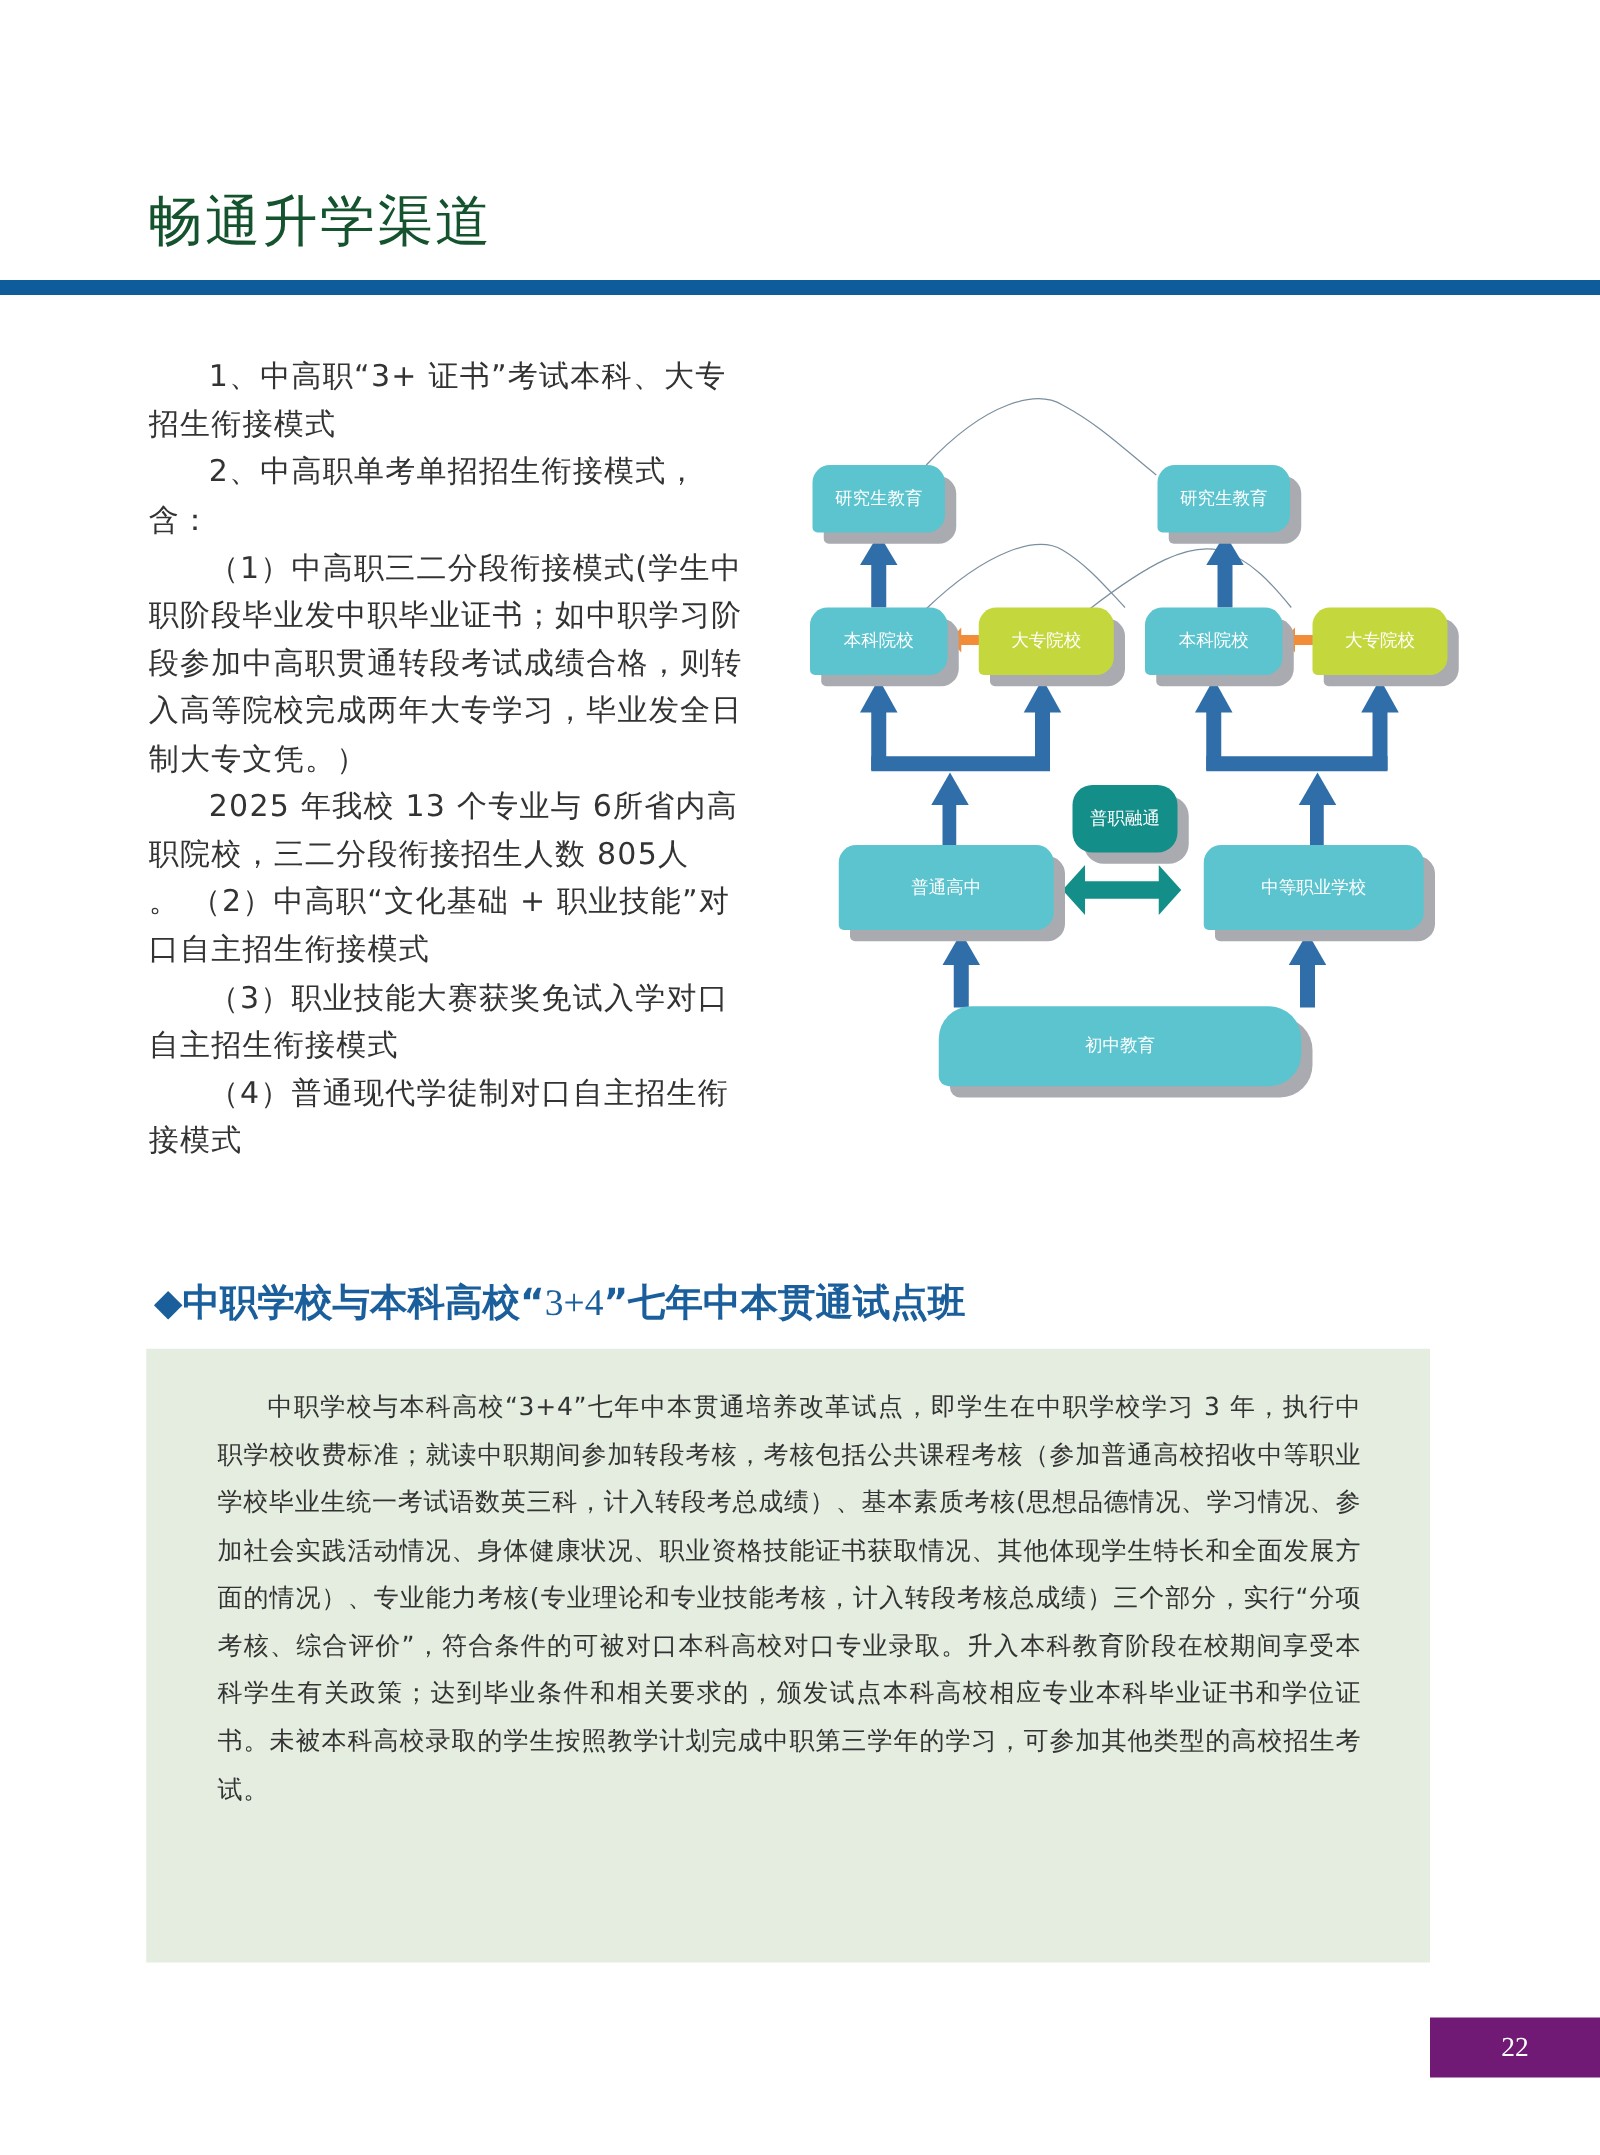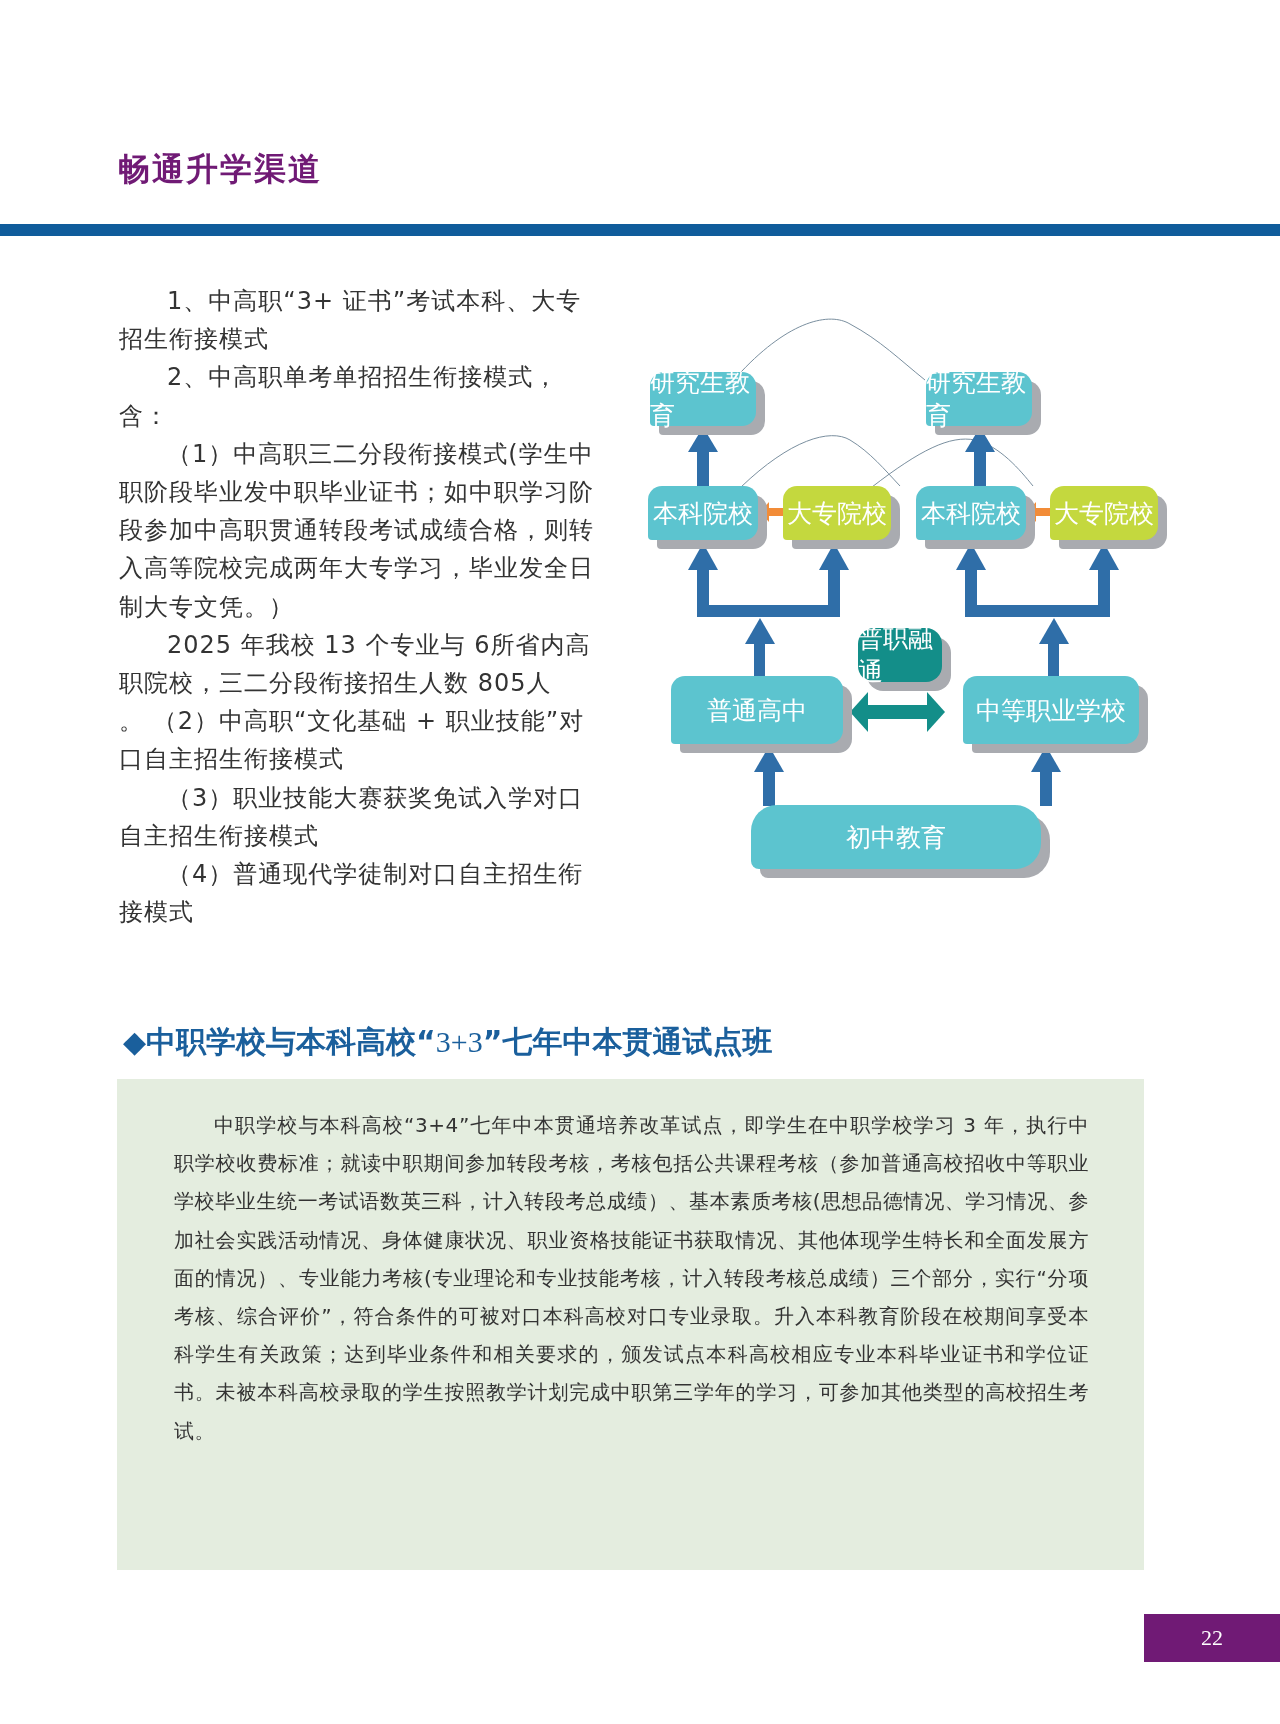--- a/index.html
+++ b/index.html
@@ -4,41 +4,41 @@
 <style>
   html, body { margin: 0; padding: 0; }
   body {
     width: 1280px; height: 1724px; position: relative; overflow: hidden;
     background: #ffffff;
     font-family: "DejaVu Sans", "Liberation Sans", sans-serif;
     color: #2b2b2b;
   }
   .page-title {
     position: absolute; left: 118px; top: 148px;
-    font-size: 32px; font-weight: bold; color: #701a75; letter-spacing: 2px;
+    font-size: 44px; font-weight: normal; color: #14532d; letter-spacing: 2px;
     margin: 0;
   }
   .title-rule {
     position: absolute; left: 0; top: 224px; width: 1280px; height: 12px;
     background: #0f5c9b;
   }
   .left-text {
     position: absolute; left: 119px; top: 282px; width: 485px;
     font-size: 24px; line-height: 38.2px; color: #333;
     letter-spacing: 1px;
   }
   .left-text p { margin: 0; text-indent: 2em; }
   .left-text p.noindent { text-indent: 0; }
 
   
   .diagram { position: absolute; left: 0; top: 0; width: 1280px; height: 900px; pointer-events: none; }
   .diagram svg { position: absolute; left: 0; top: 0; }
   .node {
     position: absolute; border-radius: 14px 14px 14px 4px;
-    color: #ffffff; font-size: 25px; display: flex; align-items: center; justify-content: center;
+    color: #ffffff; font-size: 14px; display: flex; align-items: center; justify-content: center;
     box-shadow: 9px 9px 0 #a9abb0; pointer-events: auto;
   }
   .node.teal { background: #5cc4cf; }
   .node.lime { background: #c4d83e; }
   .node.dark { background: #138e89; border-radius: 16px; }
 
   .section-heading {
     position: absolute; left: 123px; top: 1022px; margin: 0;
     font-size: 30px; font-weight: bold; color: #1a5f9c; white-space: nowrap;
   }
@@ -144,19 +144,19 @@
   <div class="node lime" style="left:1050px;top:486px;width:108px;height:54px;">大专院校</div>
 
   <div class="node dark" style="left:858px;top:628px;width:84px;height:54px;">普职融通</div>
 
   <div class="node teal" style="left:671px;top:676px;width:172px;height:68px;font-family:Liberation Mono, monospace;">普通高中</div>
   <div class="node teal" style="left:963px;top:676px;width:176px;height:68px;">中等职业学校</div>
 
   <div class="node teal" style="left:751px;top:805px;width:290px;height:64px;border-radius:26px 26px 26px 8px;">初中教育</div>
 </div>
 
-<h2 class="section-heading"><span>◆中职学校与本科高校“</span><span class="num">3+3</span><span>”七年中本贯通试点班</span></h2>
+<h2 class="section-heading"><span>◆中职学校与本科高校“</span><span class="num">3+4</span><span>”七年中本贯通试点班</span></h2>
 
 <div class="green-box">
   <p>中职学校与本科高校“3+4”七年中本贯通培养改革试点，即学生在中职学校学习 3 年，执行中职学校收费标准；就读中职期间参加转段考核，考核包括公共课程考核（参加普通高校招收中等职业学校毕业生统一考试语数英三科，计入转段考总成绩）、基本素质考核(思想品德情况、学习情况、参加社会实践活动情况、身体健康状况、职业资格技能证书获取情况、其他体现学生特长和全面发展方面的情况）、专业能力考核(专业理论和专业技能考核，计入转段考核总成绩）三个部分，实行“分项考核、综合评价”，符合条件的可被对口本科高校对口专业录取。升入本科教育阶段在校期间享受本科学生有关政策；达到毕业条件和相关要求的，颁发试点本科高校相应专业本科毕业证书和学位证书。未被本科高校录取的学生按照教学计划完成中职第三学年的学习，可参加其他类型的高校招生考试。</p>
 </div>
 
 <div class="page-number">22</div>
 
 </body></html>

